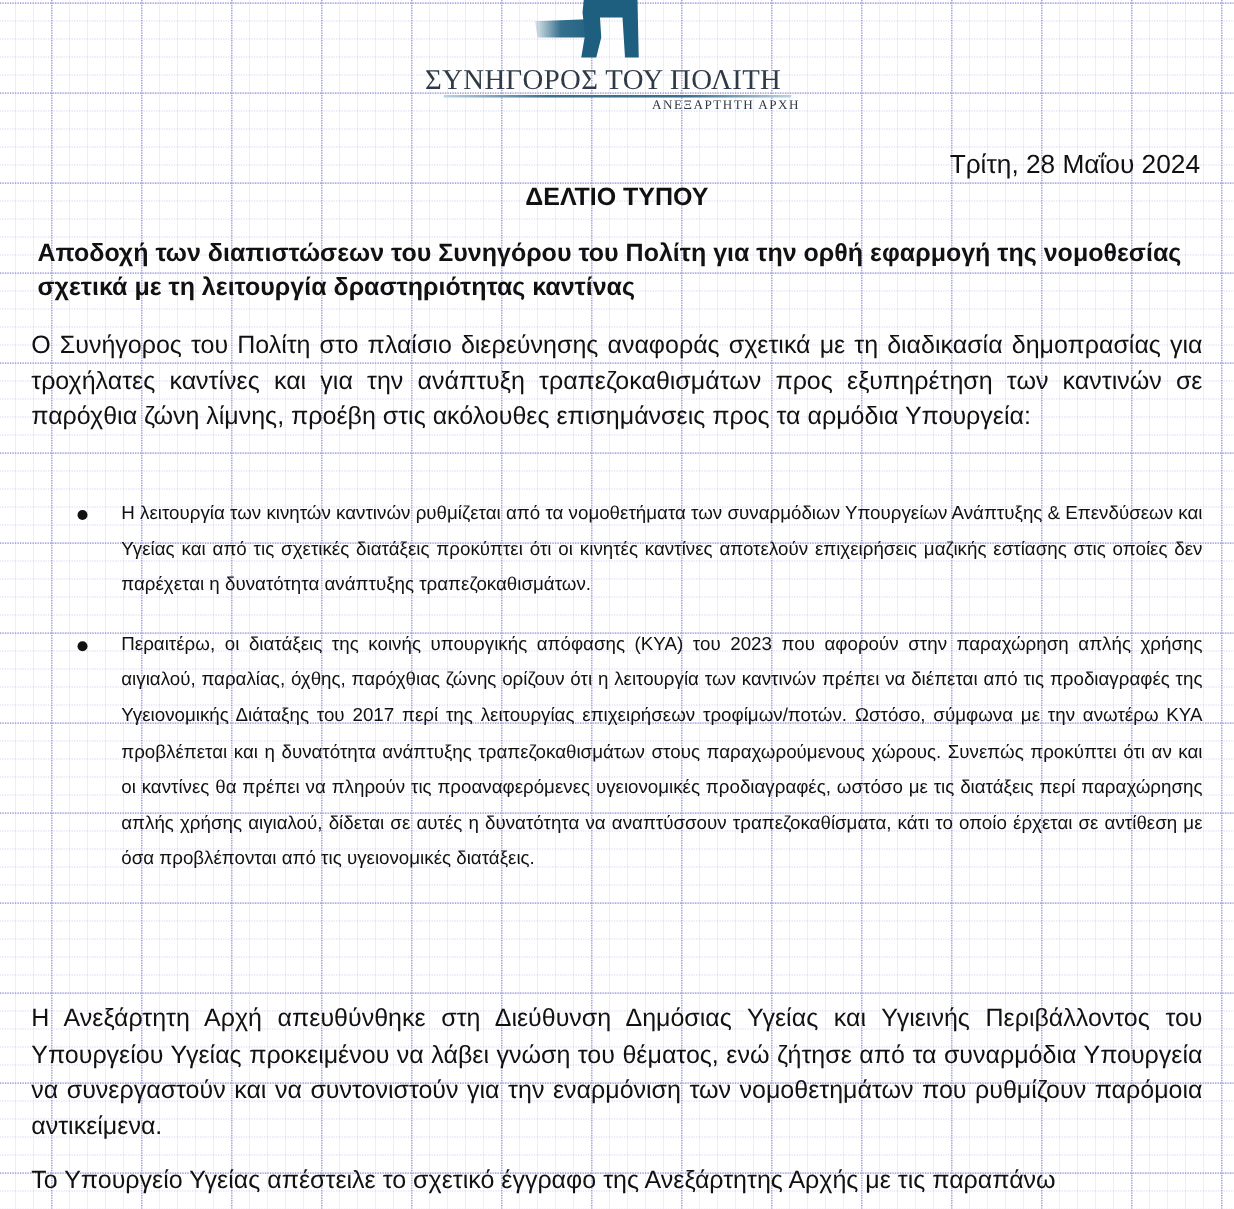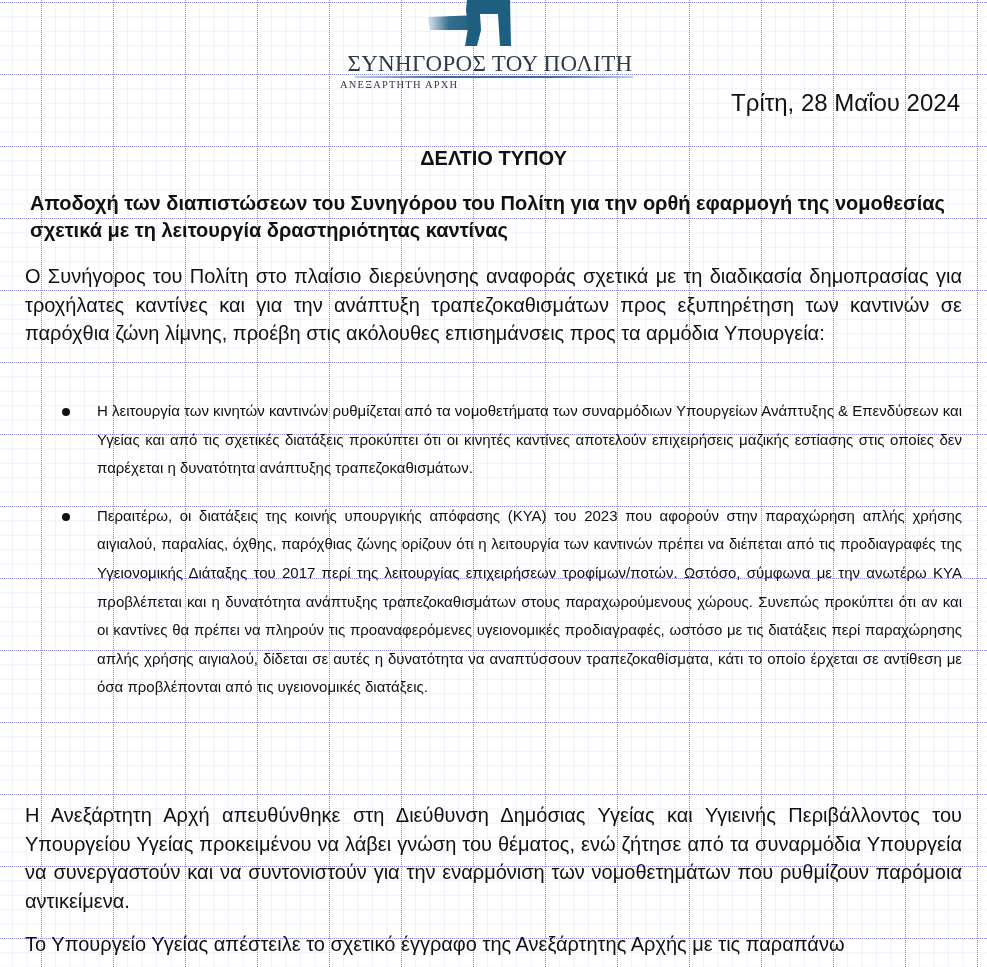--- a/index.html
+++ b/index.html
@@ -16,40 +16,40 @@
     position: absolute; left: 0; top: 0; width: 987px; height: 967px;
     pointer-events: none;
   }
   .page { position: absolute; left: 0; top: 0; width: 987px; height: 967px; }
   .logo {
     position: absolute; left: 340px; top: 0; width: 300px; height: 95px;
   }
   .logo-mark { position: absolute; left: 0; top: 0; }
   .logo-title {
     position: absolute; left: 0; width: 300px; top: 52px;
-    text-align: center;
+    text-align: left;
     font-family: "Liberation Serif", serif;
     font-size: 23px; letter-spacing: 0.3px;
     color: #2f3a44;
     line-height: 24px;
   }
   .logo-rule {
     position: absolute; left: 15px; width: 278px; top: 76px; height: 2px;
     background: linear-gradient(to right, #bcd3e0, #3c6f8c 30%, #3c6f8c 70%, #bcd3e0);
   }
   .logo-sub {
     position: absolute; left: 0; width: 300px; top: 79px;
-    text-align: left;
+    text-align: right;
     font-family: "Liberation Serif", serif;
     font-size: 10.5px; letter-spacing: 1.2px;
     color: #2f3a44;
   }
   .date {
-    position: absolute; right: 27px; top: 90px;
-    font-size: 24px; line-height: 26px;
+    position: absolute; right: 27px; top: 119px;
+    font-size: 21px; line-height: 26px;
   }
   .press-title {
     position: absolute; left: 0; width: 987px; top: 145px;
     text-align: center; font-weight: bold; font-size: 20px; line-height: 26px;
   }
   .headline {
     position: absolute; left: 30px; width: 926px; top: 190px;
     font-weight: bold; font-size: 20px; line-height: 27px;
   }
   .body-text {

